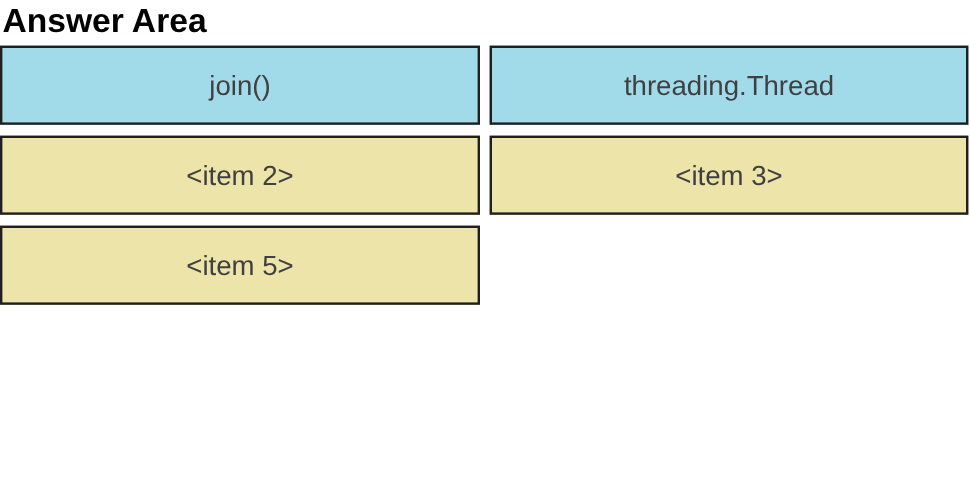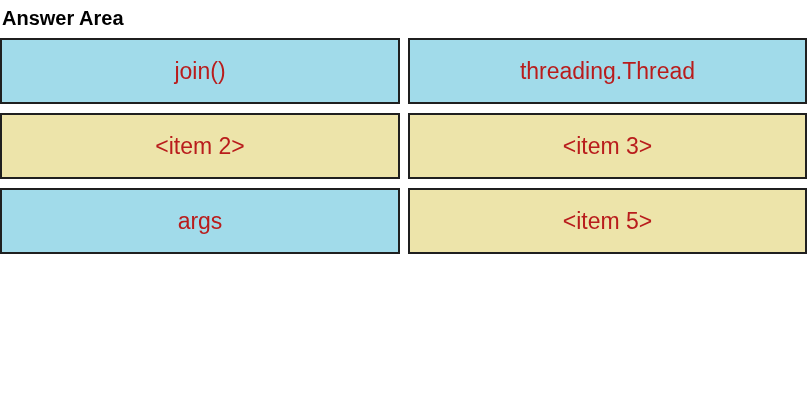--- a/index.html
+++ b/index.html
@@ -8,42 +8,42 @@
     background: #ffffff;
   }
   body {
     width: 808px;
     height: 408px;
     overflow: hidden;
     font-family: "Liberation Sans", sans-serif;
     color: #000000;
   }
   .answer-area-title {
-    font-size: 20px;
+    font-size: 28px;
     line-height: 30px;
     font-weight: bold;
     padding: 3px 0 0 2px;
     color: #000000;
   }
   .match-grid {
     display: grid;
     grid-template-columns: 400px 399px;
     column-gap: 8px;
     row-gap: 9px;
     grid-auto-rows: 66px;
     margin-top: 5px;
   }
   .cell {
     box-sizing: border-box;
     border: 2px solid var(--border, #1f1f1f);
     display: flex;
     align-items: center;
     justify-content: center;
     font-size: 23px;
-    color: #b91c1c;
+    color: #404040;
     user-select: none;
   }
   .cell.source {
     background: var(--source-fill, #a1dbea);
   }
   .cell.target {
     background: var(--target-fill, #ede4aa);
   }
 </style>
 </head>
@@ -54,16 +54,15 @@
 
   <div class="match-grid">
     <div class="cell source">join()</div>
 
     <div class="cell source">threading.Thread</div>
     <div class="cell target">&lt;item 2&gt;</div>
 
     <div class="cell target">&lt;item 3&gt;</div>
 
 
-    <div class="cell source">args</div>
     <div class="cell target">&lt;item 5&gt;</div>
   </div>
 </div>
 
 </body></html>

